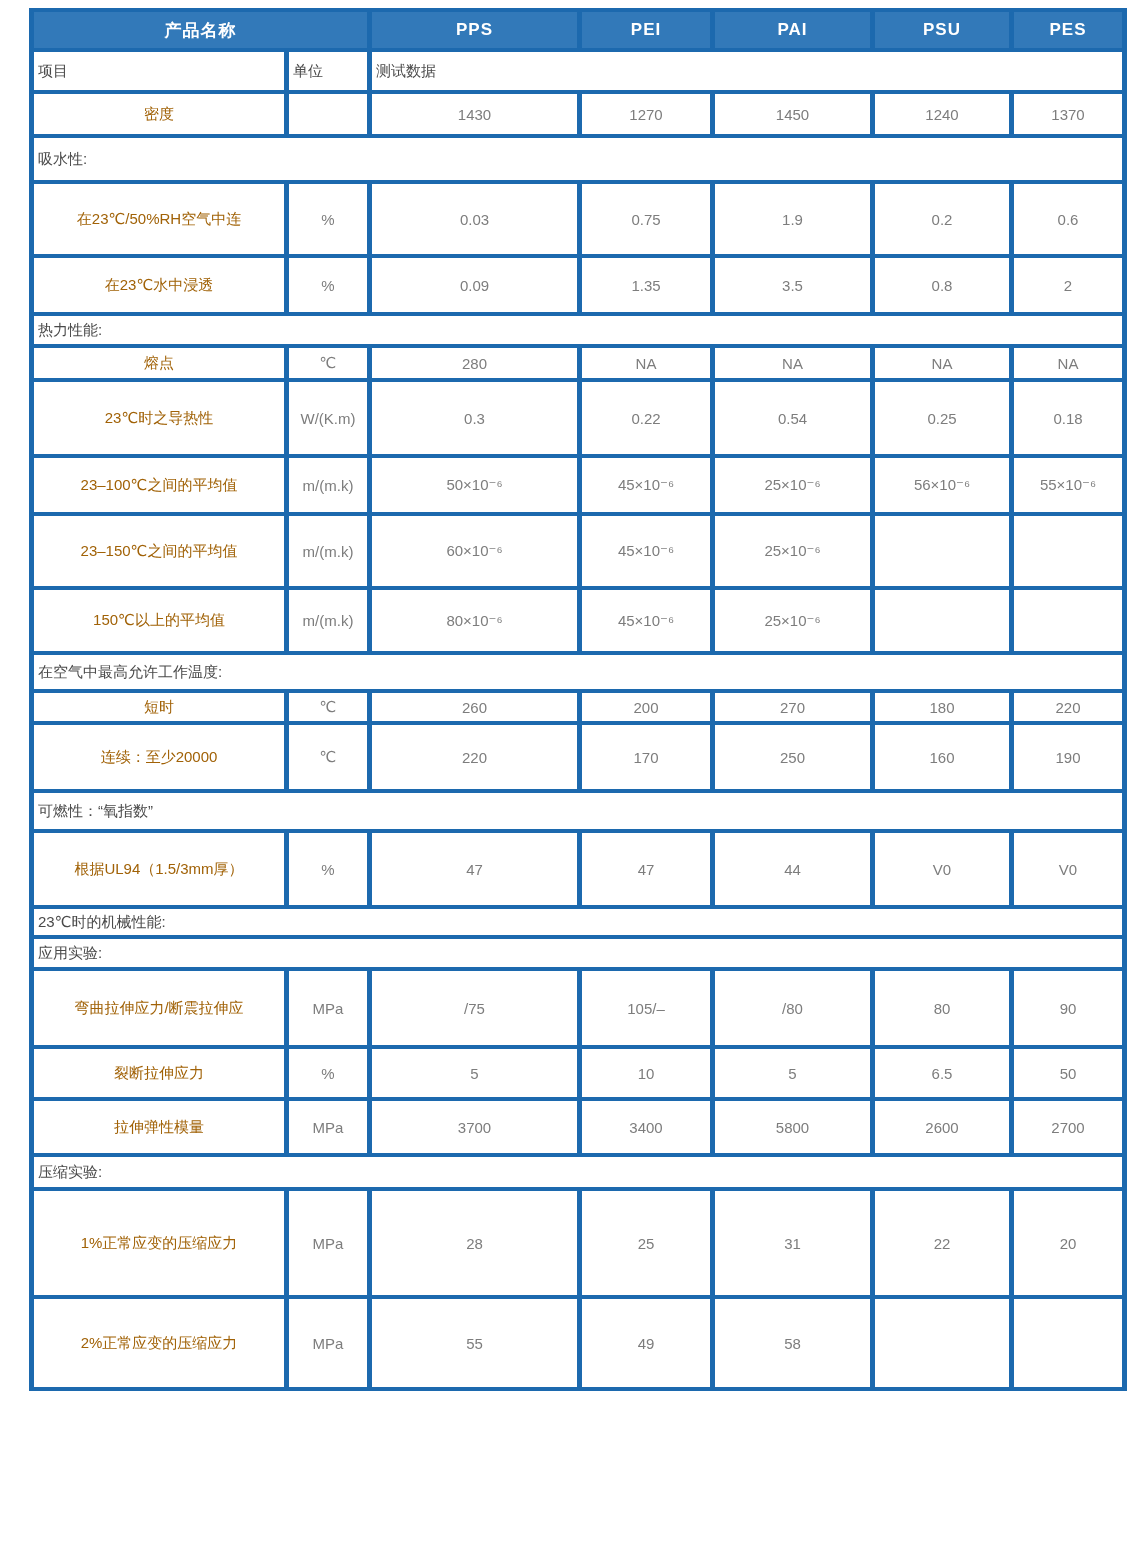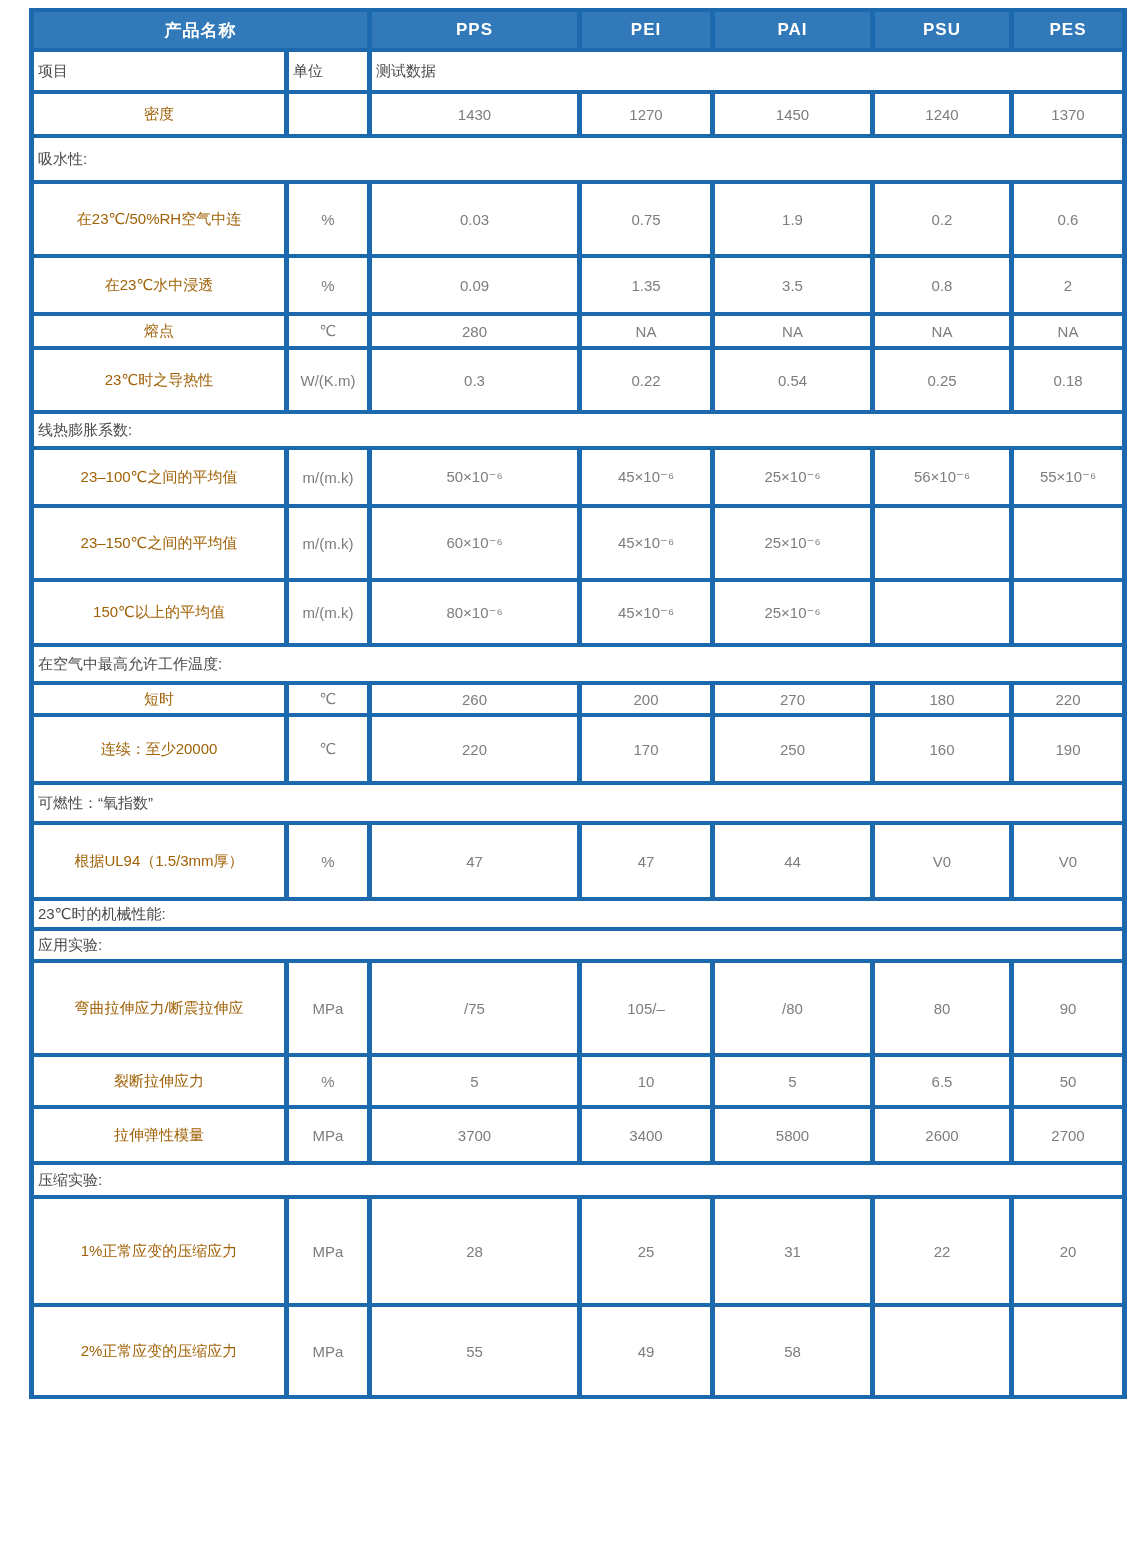--- a/index.html
+++ b/index.html
@@ -116,40 +116,40 @@
         </tr>
         <tr style="height: 54px;">
           <td class="label-cell">在23℃水中浸透</td>
           <td class="unit-cell">%</td>
           <td class="value-cell">0.09</td>
           <td class="value-cell">1.35</td>
           <td class="value-cell">3.5</td>
           <td class="value-cell">0.8</td>
           <td class="value-cell">2</td>
         </tr>
+        <tr style="height: 28px;">
+          <td colspan="7" class="section-cell">热力性能:</td>
+        </tr>
         <tr style="height: 30px;">
           <td class="label-cell">熔点</td>
           <td class="unit-cell">℃</td>
           <td class="value-cell">280</td>
           <td class="value-cell">NA</td>
           <td class="value-cell">NA</td>
           <td class="value-cell">NA</td>
           <td class="value-cell">NA</td>
         </tr>
-        <tr style="height: 60px; padding-left: 42px;">
+        <tr style="height: 72px; padding-left: 42px;">
           <td class="label-cell">23℃时之导热性</td>
           <td class="unit-cell">W/(K.m)</td>
           <td class="value-cell">0.3</td>
           <td class="value-cell">0.22</td>
           <td class="value-cell">0.54</td>
           <td class="value-cell">0.25</td>
           <td class="value-cell">0.18</td>
-        </tr>
-        <tr style="height: 32px;">
-          <td colspan="7" class="section-cell">线热膨胀系数:</td>
         </tr>
         <tr style="height: 54px; margin-top: 47px;">
           <td class="label-cell">23–100℃之间的平均值</td>
           <td class="unit-cell">m/(m.k)</td>
           <td class="value-cell">50×10⁻⁶</td>
           <td class="value-cell">45×10⁻⁶</td>
           <td class="value-cell">25×10⁻⁶</td>
           <td class="value-cell">56×10⁻⁶</td>
           <td class="value-cell">55×10⁻⁶</td>
         </tr>
@@ -203,21 +203,21 @@
           <td class="value-cell">44</td>
           <td class="value-cell">V0</td>
           <td class="value-cell">V0</td>
         </tr>
         <tr style="height: 26px; padding-left: 10px;">
           <td colspan="7" class="section-cell">23℃时的机械性能:</td>
         </tr>
         <tr style="height: 28px;">
           <td colspan="7" class="section-cell">应用实验:</td>
         </tr>
-        <tr style="height: 90px; border-radius: 14px;">
+        <tr style="height: 74px; border-radius: 14px;">
           <td class="label-cell">弯曲拉伸应力/断震拉伸应</td>
           <td class="unit-cell">MPa</td>
           <td class="value-cell">/75</td>
           <td class="value-cell">105/–</td>
           <td class="value-cell">/80</td>
           <td class="value-cell">80</td>
           <td class="value-cell">90</td>
         </tr>
         <tr style="height: 48px;">
           <td class="label-cell">裂断拉伸应力</td>

